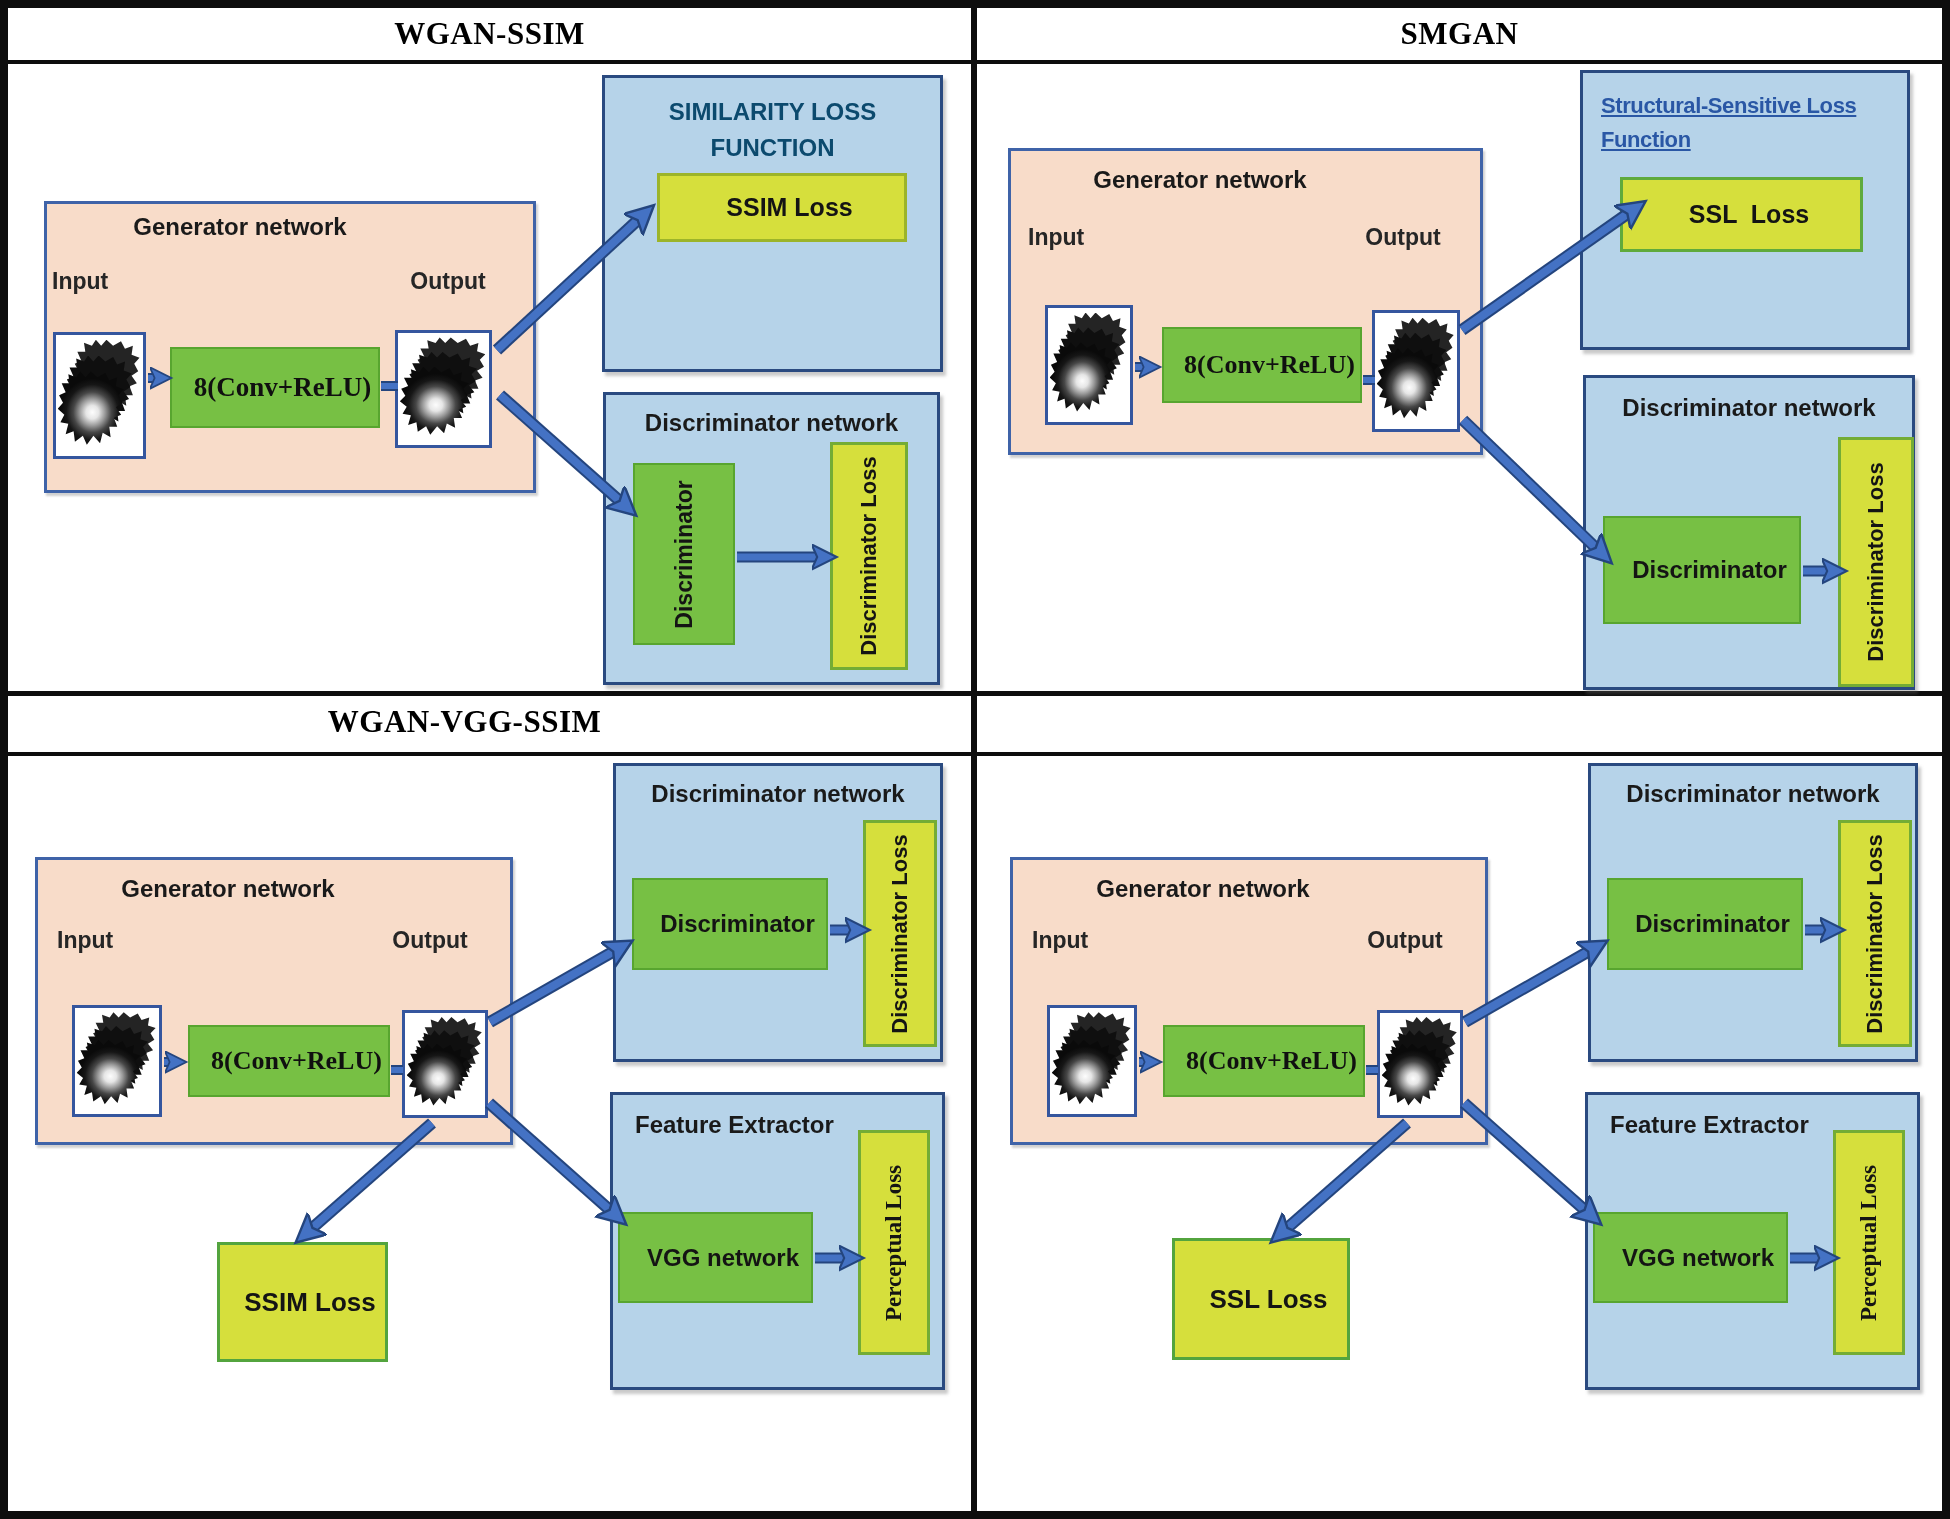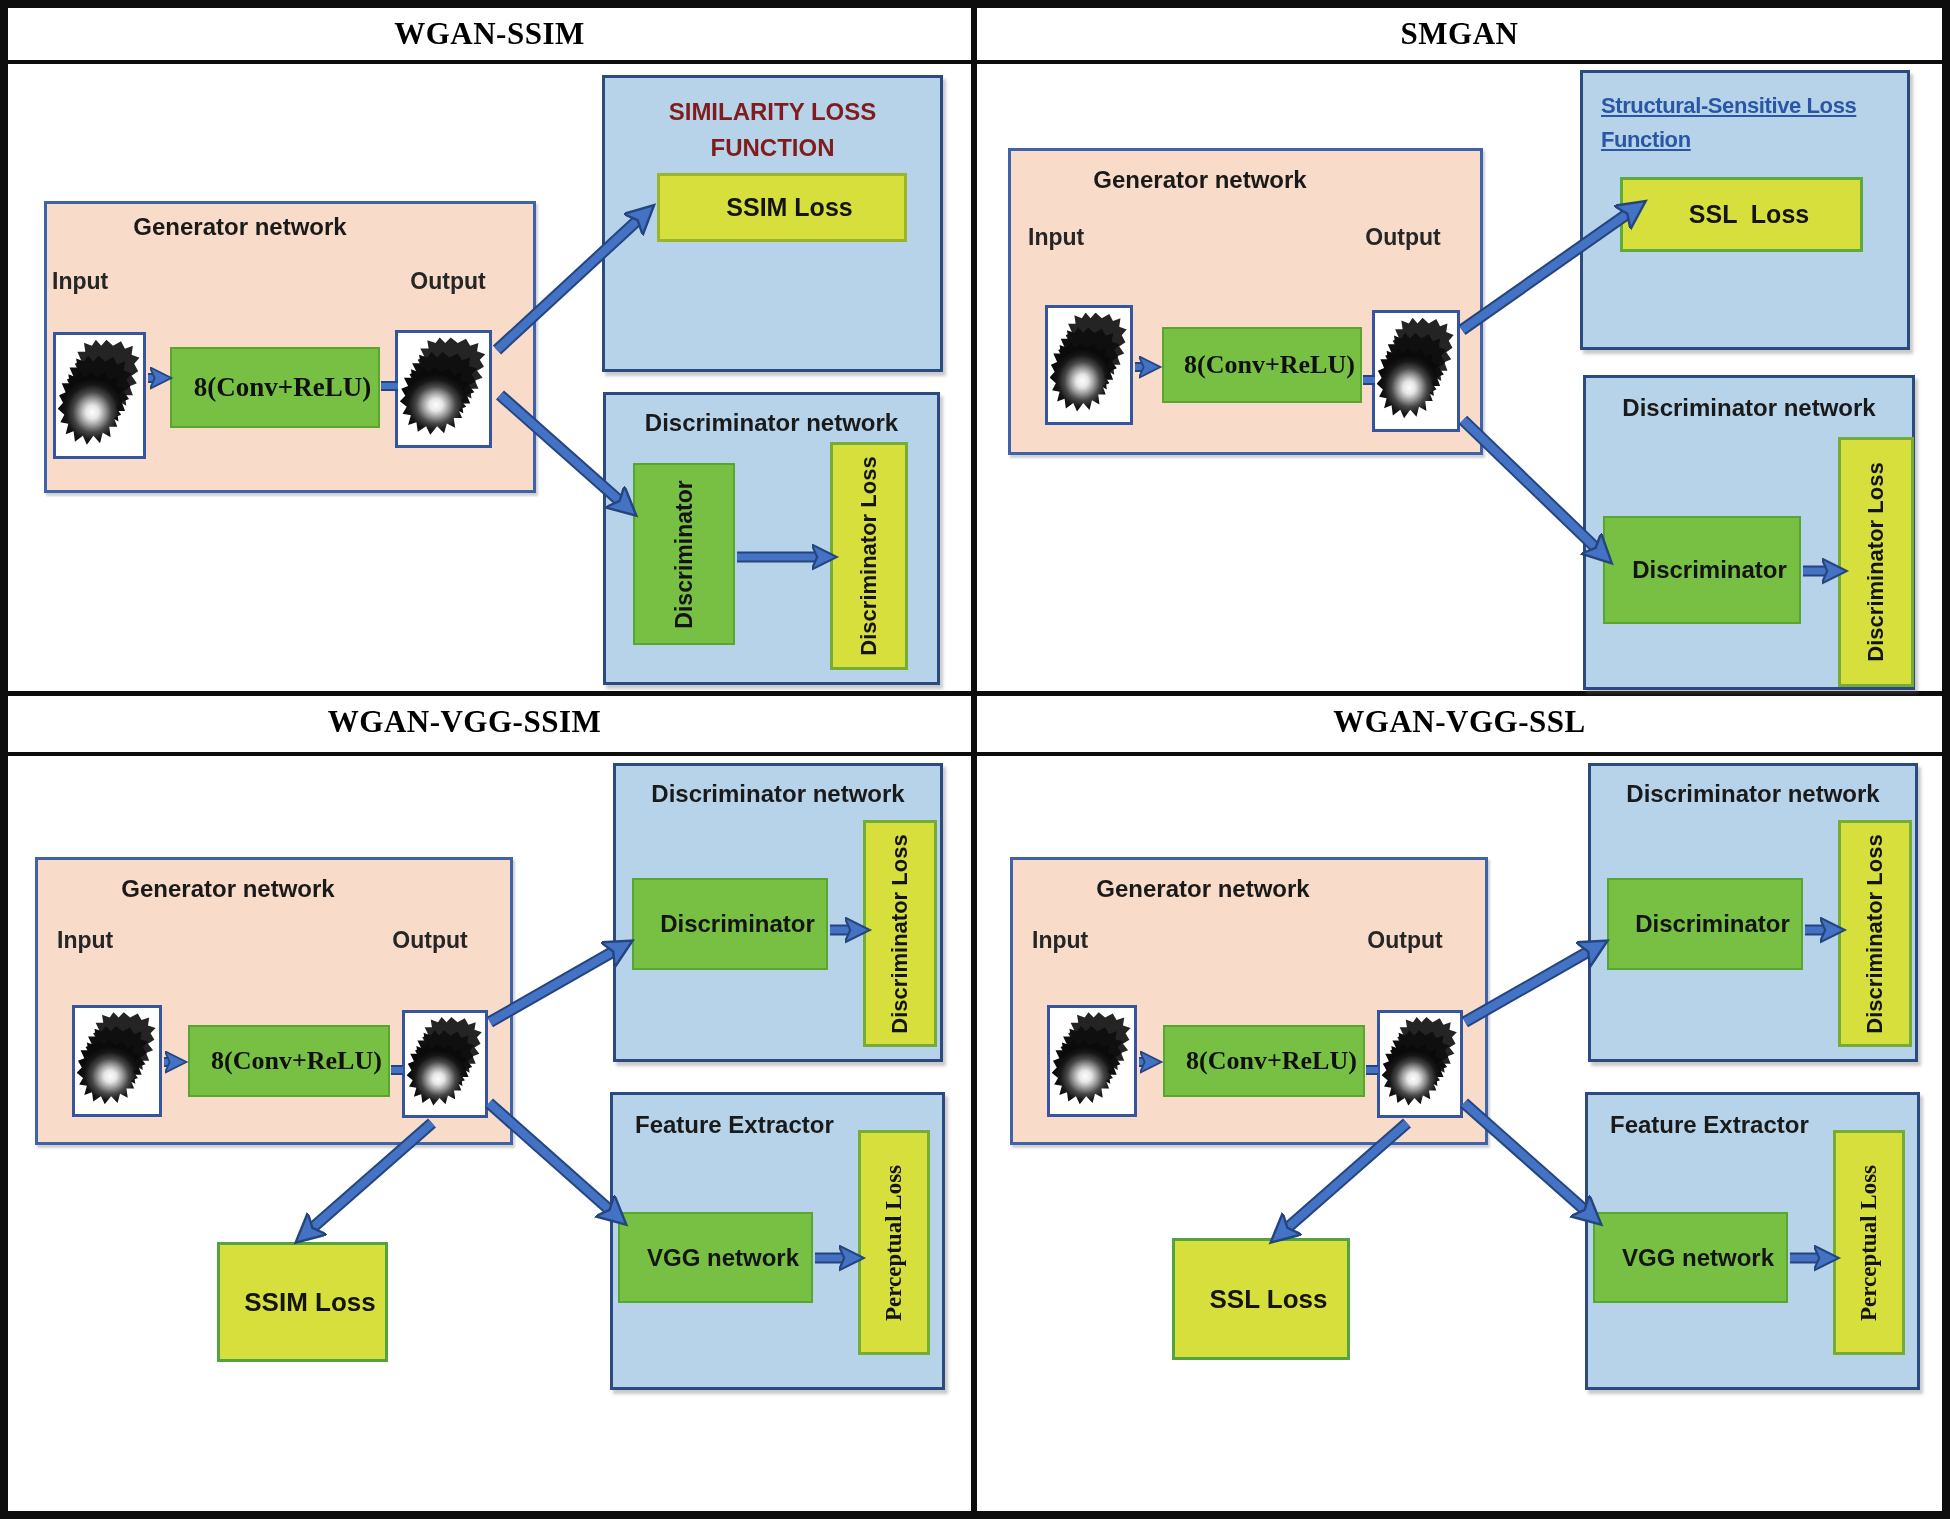--- a/index.html
+++ b/index.html
@@ -11,21 +11,21 @@
               font-weight:bold;font-size:31px;color:#000;letter-spacing:.5px;}
   .box{position:absolute;box-sizing:border-box;}
   .pink{background:#f8dcc9;border:3px solid #3f63a8;box-shadow:2px 3px 2px rgba(120,120,120,.35);}
   .blue{background:#b6d3e9;border:3px solid #2a4a80;box-shadow:3px 4px 3px rgba(100,100,100,.35);}
   .green{background:#77c044;border:2px solid #58a52f;}
   .yellow{background:#d6df3c;border:3px solid #74ac35;}
   .imgbox{background:#ffffff;border:3px solid #35569e;}
   .lbl{position:absolute;font-weight:bold;color:#262626;}
   .sec-title{font-weight:bold;color:#1a1a1a;font-size:24px;}
   .center{display:flex;align-items:center;justify-content:center;text-align:center;padding-left:15px;}
-  .navy{color:#7f1d1d;}
+  .navy{color:#0c4a6e;}
   .bluetxt{color:#2a57a5;}
   .serif{font-family:"Liberation Serif",serif;}
   .vbox{display:flex;align-items:center;justify-content:center;overflow:hidden;}
   .vbox .vt{transform:rotate(-90deg);white-space:nowrap;font-weight:bold;color:#141414;}
   .pre{white-space:pre;}
   
   .mri{position:relative;width:100%;height:100%;}
   .slice{position:absolute;width:76%;height:62%;background:#161616;
     clip-path:polygon(50% 0%,60% 8%,72% 2%,78% 12%,90% 8%,88% 20%,100% 24%,92% 32%,98% 42%,
       88% 48%,96% 58%,85% 62%,90% 74%,78% 74%,80% 88%,68% 82%,64% 96%,54% 86%,44% 98%,38% 86%,
@@ -43,21 +43,20 @@
 
   <div class="frame"></div>
   <div class="vline" style="left:971px;top:8px;width:6px;height:1503px;"></div>
   <div class="hline" style="left:8px;top:60px;width:1934px;height:4px;"></div>
   <div class="hline" style="left:8px;top:691px;width:1934px;height:5px;"></div>
   <div class="hline" style="left:8px;top:752px;width:1934px;height:4px;"></div>
 
   <div class="band-title" style="left:977px;top:16px;width:965px;">SMGAN</div>
   <div class="band-title" style="left:8px;top:16px;width:963px;">WGAN-SSIM</div>
   <div class="band-title" style="left:8px;top:704px;width:913px;">WGAN-VGG-SSIM</div>
-  <div class="band-title" style="left:977px;top:704px;width:965px;">WGAN-VGG-SSL</div>
 
   <div class="box pink" style="left:44px;top:201px;width:492px;height:292px;"></div>
   <div class="lbl sec-title" style="left:60px;top:213px;width:360px;text-align:center;">Generator network</div>
   <div class="lbl" style="left:52px;top:268px;font-size:23px;">Input</div>
   <div class="lbl" style="left:402px;top:268px;width:92px;text-align:center;font-size:23px;">Output</div>
   <div class="box imgbox" style="left:53px;top:332px;width:93px;height:127px;">
       <div class="mri mri-slot">
   <div class="slice s1"></div>
   <div class="slice s2"></div>
   <div class="slice s3"></div>

